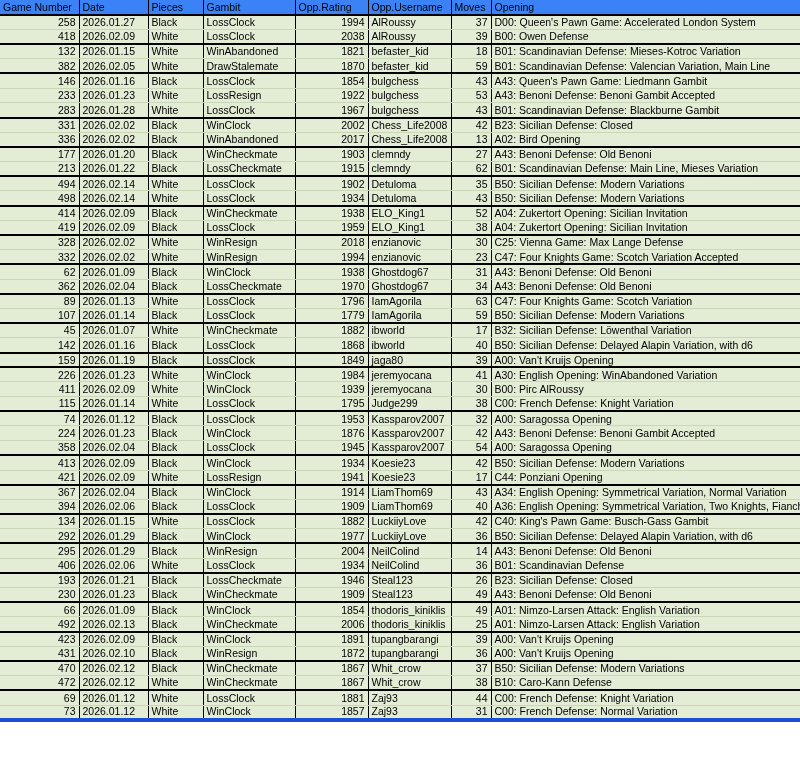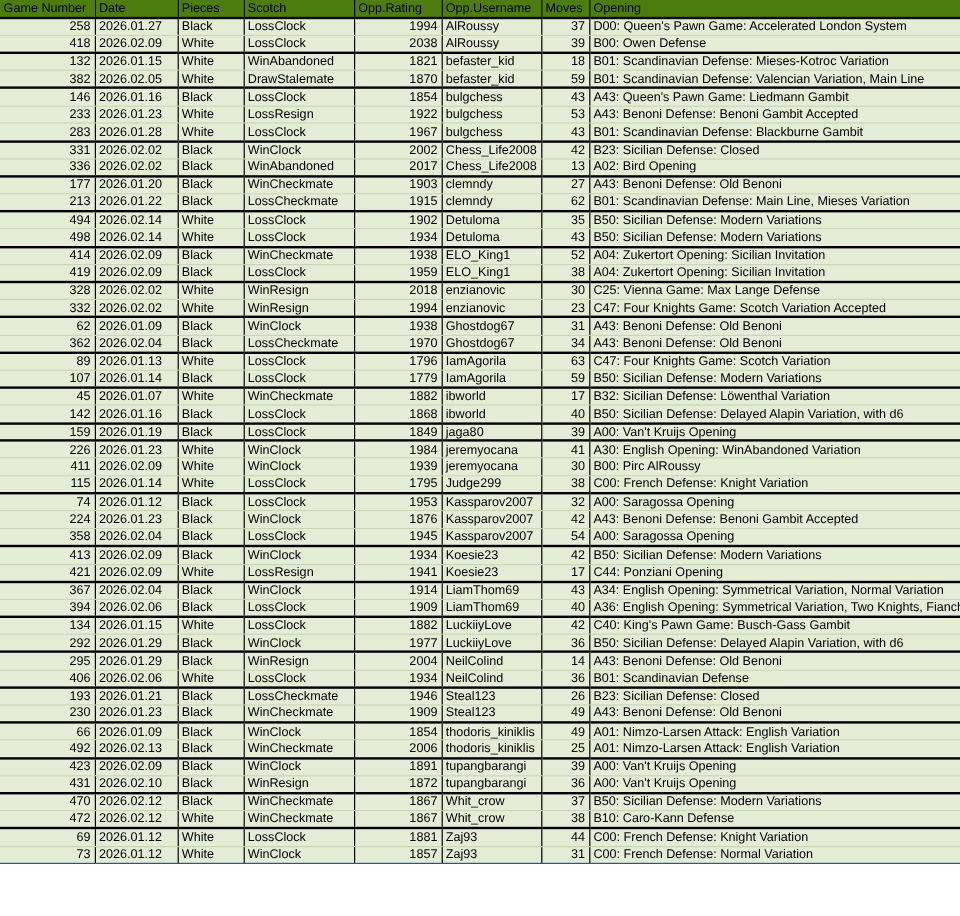--- a/index.html
+++ b/index.html
@@ -41,21 +41,21 @@
     height: 14.7px;
     box-sizing: border-box;
     white-space: nowrap;
     overflow: visible;
     vertical-align: middle;
     font-weight: normal;
   }
 
   
   thead th {
-    background: #4d7c0f;
+    background: #3b82f6;
     font-weight: bold;
     text-align: left;
     border-bottom: 2px solid #000000;
     border-right: 1px solid #000000;
     height: 16px;
     font-size: 10.5px;
     margin-left: 38px;
   }
   thead th.last { border-right: none; }
   thead th.num { text-align: left; }
@@ -71,21 +71,21 @@
   tbody td.txt { text-align: left; }
 
   
   tbody tr.group-start > td { border-top: 2px solid #000000; }
   tbody tr.group-start > td { border-bottom: 1px solid #c9d6b8; }
 
   
   tbody tr:not(.group-start) > td { border-top: none; }
 
   
-  tbody tr:last-child > td { border-bottom: 1px solid #1d4ed8; }
+  tbody tr:last-child > td { border-bottom: 4px solid #1d4ed8; }
 
   
   td.opening { overflow: visible; }
 </style>
 </head>
 <body>
 
 <div id="sheet">
   <table class="grid">
     <colgroup>
@@ -96,21 +96,21 @@
       <col class="c-rating">
         <col class="c-user">
         <col class="c-moves">
         <col class="c-open">
     </colgroup>
     <thead>
       <tr>
         <th class="num">Game Number</th>
         <th>Date</th>
         <th>Pieces</th>
-        <th>Scotch</th>
+        <th>Gambit</th>
         <th>Opp.Rating</th>
         <th>Opp.Username</th>
         <th>Moves</th>
         <th class="last">Opening</th>
       </tr>
     </thead>
     <tbody id="tbody">
         <tr class="group-start">
           <td class="num">258</td>
           <td class="txt">2026.01.27</td>

